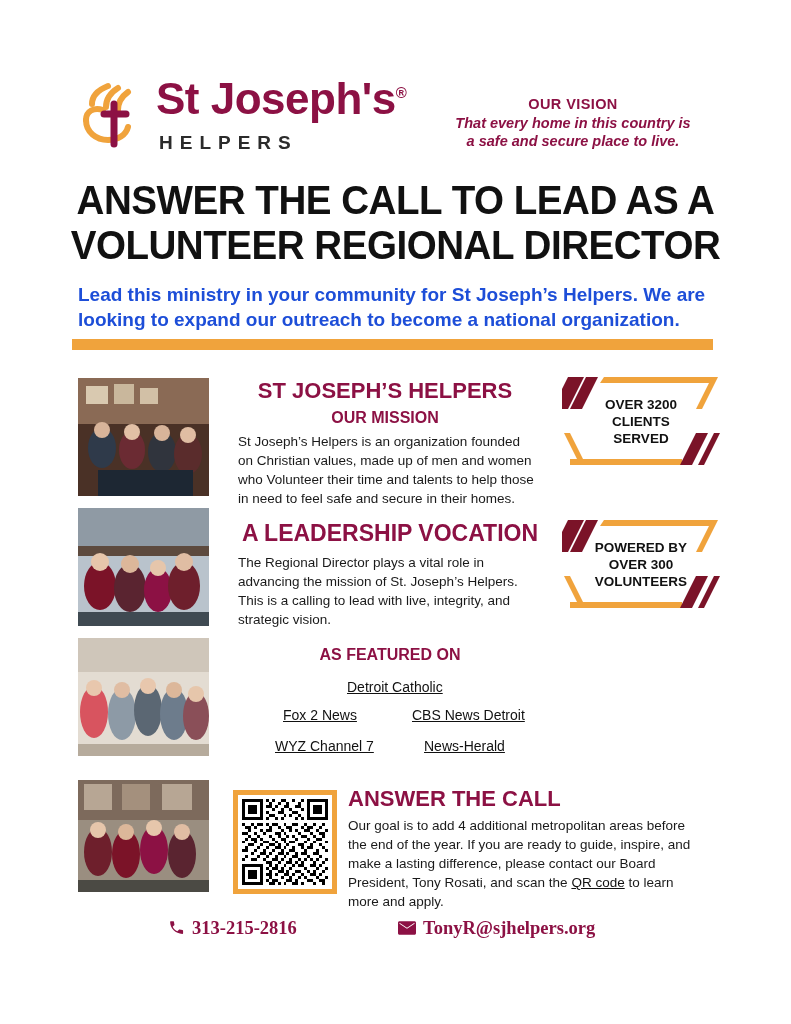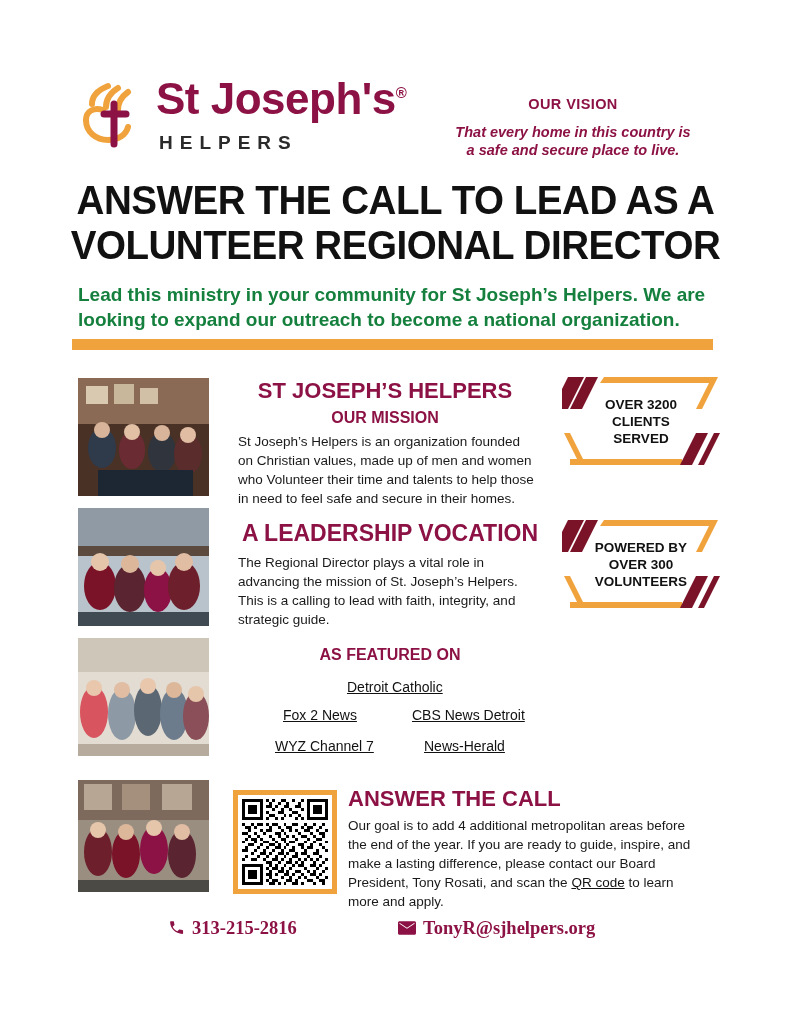--- a/index.html
+++ b/index.html
@@ -75,21 +75,21 @@
   .vision-title {
     font-size: 14.5px;
     font-weight: bold;
     letter-spacing: 0.4px;
   }
   .vision-text {
     font-size: 14.5px;
     font-weight: bold;
     font-style: italic;
     line-height: 18px;
-    margin-top: 11px;
+    margin-top: 2px;
   }
 
   
   .headline {
     position: absolute;
     left: 40px;
     top: 178px;
     width: 711px;
     text-align: center;
     font-family: "Liberation Sans", sans-serif;
@@ -101,21 +101,21 @@
     transform: scaleX(0.94);
   }
 
   .subhead {
     position: absolute;
     left: 78px;
     top: 282px;
     width: 630px;
     font-size: 19px;
     font-weight: bold;
-    color: #15803d;
+    color: #1d4ed8;
     line-height: 25px;
   }
 
   .rule {
     position: absolute;
     left: 72px;
     top: 339px;
     width: 641px;
     height: 11px;
     background: #F0A33C;
@@ -310,21 +310,21 @@
       <circle cx="52" cy="56" r="9" fill="#dcb79a"></circle>
       <ellipse cx="80" cy="82" rx="14" ry="22" fill="#8C1144"></ellipse>
       <circle cx="80" cy="60" r="8" fill="#e6c6ab"></circle>
       <ellipse cx="106" cy="78" rx="16" ry="24" fill="#6e1f2c"></ellipse>
       <circle cx="106" cy="54" r="9" fill="#e0bda3"></circle>
       <rect x="0" y="104" width="131" height="14" fill="#3f4a52"></rect>
     </svg>
   </div>
 
   <div class="sec-title" style="left:230px; top:520px; width:320px; font-size:23px;">A LEADERSHIP VOCATION</div>
-  <div class="body-text" style="left:238px; top:553px; width:300px;">The Regional Director plays a vital role in advancing the mission of St. Joseph’s Helpers. This is a calling to lead with faith, integrity, and strategic guide.</div>
+  <div class="body-text" style="left:238px; top:553px; width:300px;">The Regional Director plays a vital role in advancing the mission of St. Joseph’s Helpers. This is a calling to lead with live, integrity, and strategic vision.</div>
 
   <div class="badge" style="left:562px; top:518px;">
     <svg viewBox="0 0 158 92" style="position:absolute;inset:0;">
       <path d="M6 2 L22 2 L6 34 L-10 34 Z" fill="#7B1328"></path>
       <path d="M24 2 L36 2 L20 34 L8 34 Z" fill="#7B1328"></path>
       <path d="M42 2 L150 2 L150 8 L38 8 Z" fill="#F0A33C"></path>
       <path d="M150 2 L156 2 L140 34 L134 34 Z" fill="#F0A33C"></path>
       <path d="M2 58 L8 58 L24 90 L18 90 Z" fill="#F0A33C"></path>
       <path d="M8 84 L120 84 L120 90 L8 90 Z" fill="#F0A33C"></path>
       <path d="M152 58 L158 58 L142 90 L136 90 Z" fill="#7B1328"></path>

